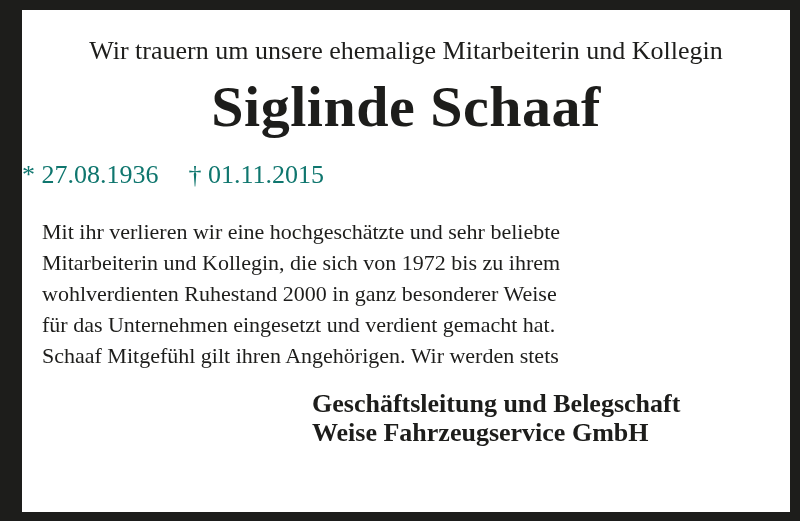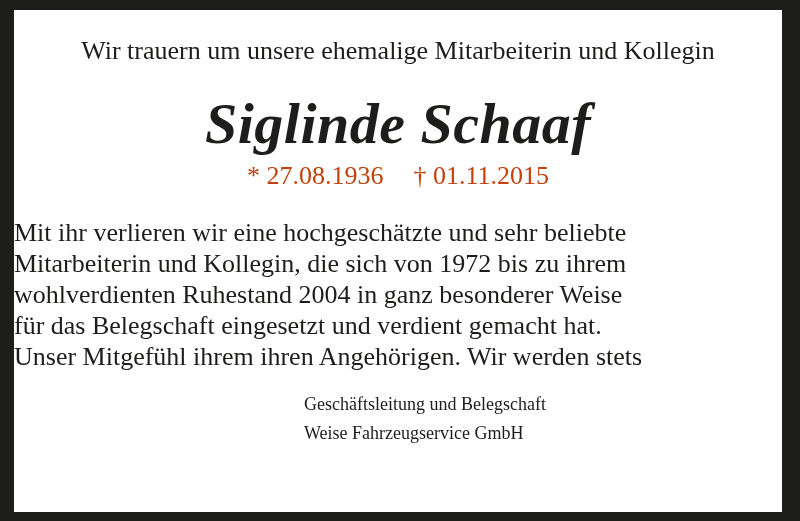--- a/index.html
+++ b/index.html
@@ -14,74 +14,73 @@
     font-family: "Liberation Serif", "DejaVu Serif", serif;
   }
   .frame {
     position: relative;
     width: 800px;
     height: 521px;
     background: #1d1d1b;
   }
   .paper {
     position: absolute;
-    left: 14px;
+    left: 22px;
     top: 10px;
     width: 768px;
     height: 502px;
     background: #ffffff;
     color: #1d1d1b;
     box-sizing: border-box;
     padding-top: 26px;
   }
   .intro {
     text-align: center;
     font-size: 26px;
     line-height: 30px;
     color: #1d1d1b;
     white-space: nowrap;
   }
   .deceased-name {
     text-align: center;
     font-size: 58px;
     line-height: 62px;
     font-weight: bold;
-    margin-top: 27px;
+    margin-top: 10px;
     letter-spacing: 0.5px;
     color: #1d1d1b;
     white-space: nowrap;
-    font-style: italic;
   }
   .dates {
-    text-align: center;
     font-size: 26px;
     line-height: 30px;
-    margin-top: 6px;
-    color: #c2410c;
+    margin-top: 22px;
+    color: #0f766e;
     white-space: nowrap;
   }
   .dates .death {
     display: inline-block;
     margin-left: 30px;
   }
   .body-paragraph {
     margin-top: 26px;
-    font-size: 26px;
+    padding-left: 20px;
+    font-size: 22px;
     line-height: 31px;
     color: #1d1d1b;
   }
   .body-line {
     white-space: nowrap;
   }
   .signature {
     margin-top: 18px;
     margin-left: 290px;
-    font-size: 18px;
+    font-size: 26px;
     line-height: 29px;
-    font-weight: normal;
+    font-weight: bold;
     color: #1d1d1b;
   }
   .signature div {
     white-space: nowrap;
   }
 </style>
 </head>
 <body>
 
 <div class="frame">
@@ -91,23 +90,23 @@
 
     <div class="deceased-name">Siglinde Schaaf</div>
 
     <div class="dates">
       <span class="birth">* 27.08.1936</span><span class="death">† 01.11.2015</span>
     </div>
 
     <div class="body-paragraph">
       <div class="body-line">Mit ihr verlieren wir eine hochgeschätzte und sehr beliebte</div>
       <div class="body-line">Mitarbeiterin und Kollegin, die sich von 1972 bis zu ihrem</div>
-      <div class="body-line">wohlverdienten Ruhestand 2004 in ganz besonderer Weise</div>
-      <div class="body-line">für das Belegschaft eingesetzt und verdient gemacht hat.</div>
-      <div class="body-line">Unser Mitgefühl ihrem ihren Angehörigen. Wir werden stets</div>
+      <div class="body-line">wohlverdienten Ruhestand 2000 in ganz besonderer Weise</div>
+      <div class="body-line">für das Unternehmen eingesetzt und verdient gemacht hat.</div>
+      <div class="body-line">Schaaf Mitgefühl gilt ihren Angehörigen. Wir werden stets</div>
     </div>
 
     <div class="signature">
       <div>Geschäftsleitung und Belegschaft</div>
       <div>Weise Fahrzeugservice GmbH</div>
     </div>
 
   </div>
 </div>
 

